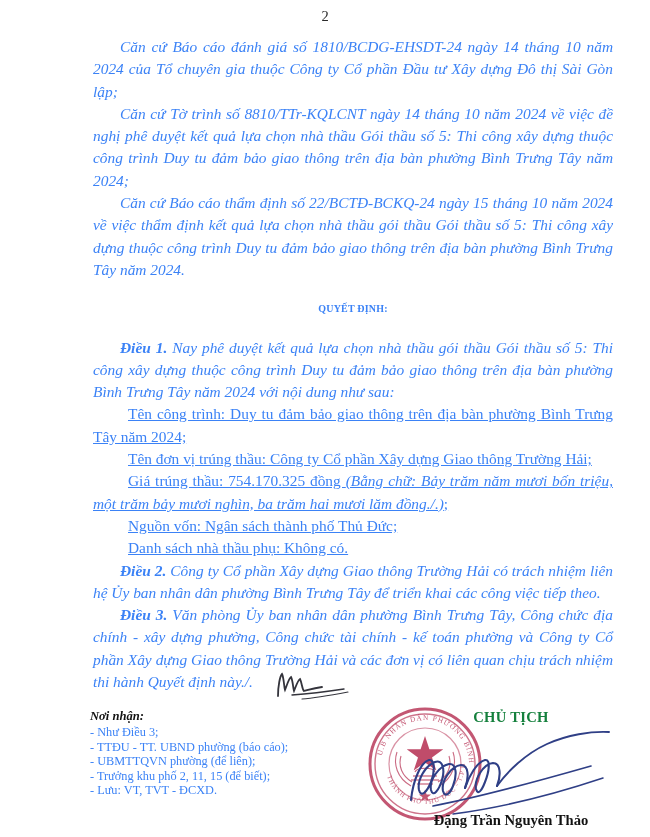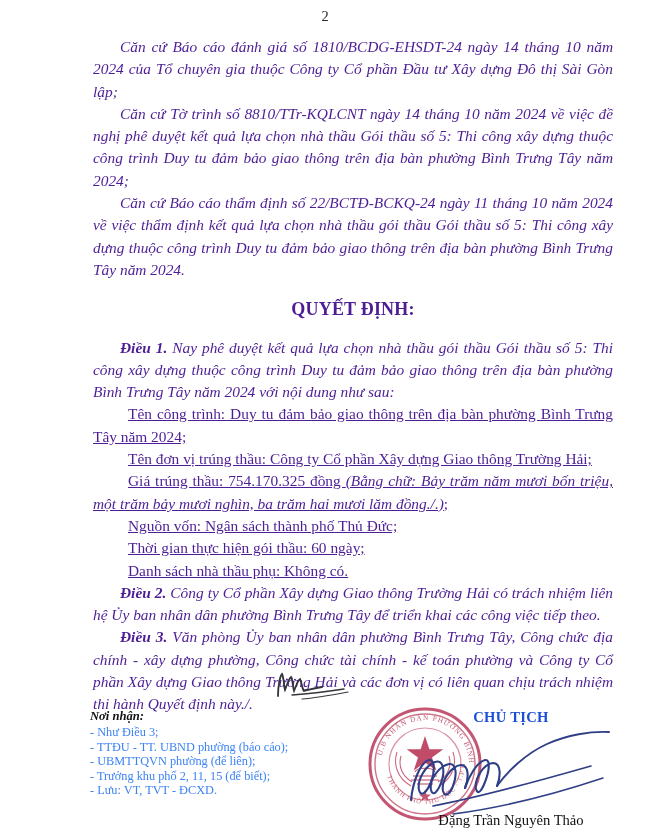--- a/index.html
+++ b/index.html
@@ -40,32 +40,32 @@
     width: 520px;
   }
 
   
   p {
     margin: 0;
     text-align: justify;
     text-justify: inter-word;
     font-size: 15.4px;
     line-height: 22.3px;
-    color: #4c1d95;
+    color: #3b82f6;
   }
 
   .preamble {
     font-style: italic;
     text-indent: 27px;
   }
 
   .decision-heading {
     text-align: center;
     font-weight: bold;
-    font-size: 18px;
+    font-size: 10px;
     letter-spacing: 0.2px;
     margin-top: 17px;
     margin-bottom: 16px;
   }
 
   .article {
     text-indent: 27px;
     font-style: italic;
   }
 
@@ -131,30 +131,30 @@
 
   .sign-title {
     position: absolute;
     top: 9px;
     left: 0;
     width: 252px;
     text-align: center;
     font-weight: bold;
     font-size: 14.6px;
     letter-spacing: 0.3px;
-    color: #1d4ed8;
+    color: #15803d;
   }
 
   .sign-name {
     position: absolute;
     top: 112px;
     left: 0;
     width: 252px;
     text-align: center;
-    font-weight: normal;
+    font-weight: bold;
     font-size: 14.6px;
     color: #111;
   }
 
   
   .seal {
     position: absolute;
     left: -18px;
     top: 6px;
     width: 116px;
@@ -186,31 +186,30 @@
 <body>
 
 <div class="page">
 
   <div class="page-number">2</div>
 
   <div class="body-area">
 
     <p class="preamble">Căn cứ Báo cáo đánh giá số 1810/BCDG-EHSDT-24 ngày 14 tháng 10 năm 2024 của Tổ chuyên gia thuộc Công ty Cổ phần Đầu tư Xây dựng Đô thị Sài Gòn lập;</p>
     <p class="preamble">Căn cứ Tờ trình số 8810/TTr-KQLCNT ngày 14 tháng 10 năm 2024 về việc đề nghị phê duyệt kết quả lựa chọn nhà thầu Gói thầu số 5: Thi công xây dựng thuộc công trình Duy tu đảm bảo giao thông trên địa bàn phường Bình Trưng Tây năm 2024;</p>
-    <p class="preamble">Căn cứ Báo cáo thẩm định số 22/BCTĐ-BCKQ-24 ngày 11 tháng 10 năm 2024 về việc thẩm định kết quả lựa chọn nhà thầu gói thầu Gói thầu số 5: Thi công xây dựng thuộc công trình Duy tu đảm bảo giao thông trên địa bàn phường Bình Trưng Tây năm 2024.</p>
+    <p class="preamble">Căn cứ Báo cáo thẩm định số 22/BCTĐ-BCKQ-24 ngày 15 tháng 10 năm 2024 về việc thẩm định kết quả lựa chọn nhà thầu gói thầu Gói thầu số 5: Thi công xây dựng thuộc công trình Duy tu đảm bảo giao thông trên địa bàn phường Bình Trưng Tây năm 2024.</p>
 
     <p class="decision-heading">QUYẾT ĐỊNH:</p>
 
     <p class="article"><span class="art-label">Điều 1.</span><span> Nay phê duyệt kết quả lựa chọn nhà thầu gói thầu Gói thầu số 5: Thi công xây dựng thuộc công trình Duy tu đảm bảo giao thông trên địa bàn phường Bình Trưng Tây năm 2024 với nội dung như sau:</span></p>
 
     <p class="subitem">Tên công trình: Duy tu đảm bảo giao thông trên địa bàn phường Bình Trưng Tây năm 2024;</p>
     <p class="subitem">Tên đơn vị trúng thầu: Công ty Cổ phần Xây dựng Giao thông Trường Hải;</p>
     <p class="subitem"><span>Giá trúng thầu: 754.170.325 đồng </span><span class="amount-words">(Bằng chữ: Bảy trăm năm mươi bốn triệu, một trăm bảy mươi nghìn, ba trăm hai mươi lăm đồng./.)</span><span>;</span></p>
     <p class="subitem">Nguồn vốn: Ngân sách thành phố Thủ Đức;</p>
-    <p class="subitem">Thời gian thực hiện gói thầu: 60 ngày;</p>
     <p class="subitem">Danh sách nhà thầu phụ: Không có.</p>
 
     <p class="article"><span class="art-label">Điều 2.</span><span> Công ty Cổ phần Xây dựng Giao thông Trường Hải có trách nhiệm liên hệ Ủy ban nhân dân phường Bình Trưng Tây để triển khai các công việc tiếp theo.</span></p>
 
     <p class="article"><span class="art-label">Điều 3.</span><span> Văn phòng Ủy ban nhân dân phường Bình Trưng Tây, Công chức địa chính - xây dựng phường, Công chức tài chính - kế toán phường và Công ty Cổ phần Xây dựng Giao thông Trường Hải và các đơn vị có liên quan chịu trách nhiệm thi hành Quyết định này./.</span></p>
 
   </div>
 
   <svg class="initial-mark" viewBox="0 0 96 34">
     <g fill="none" stroke="#34343c" stroke-width="1.8" stroke-linecap="round">

